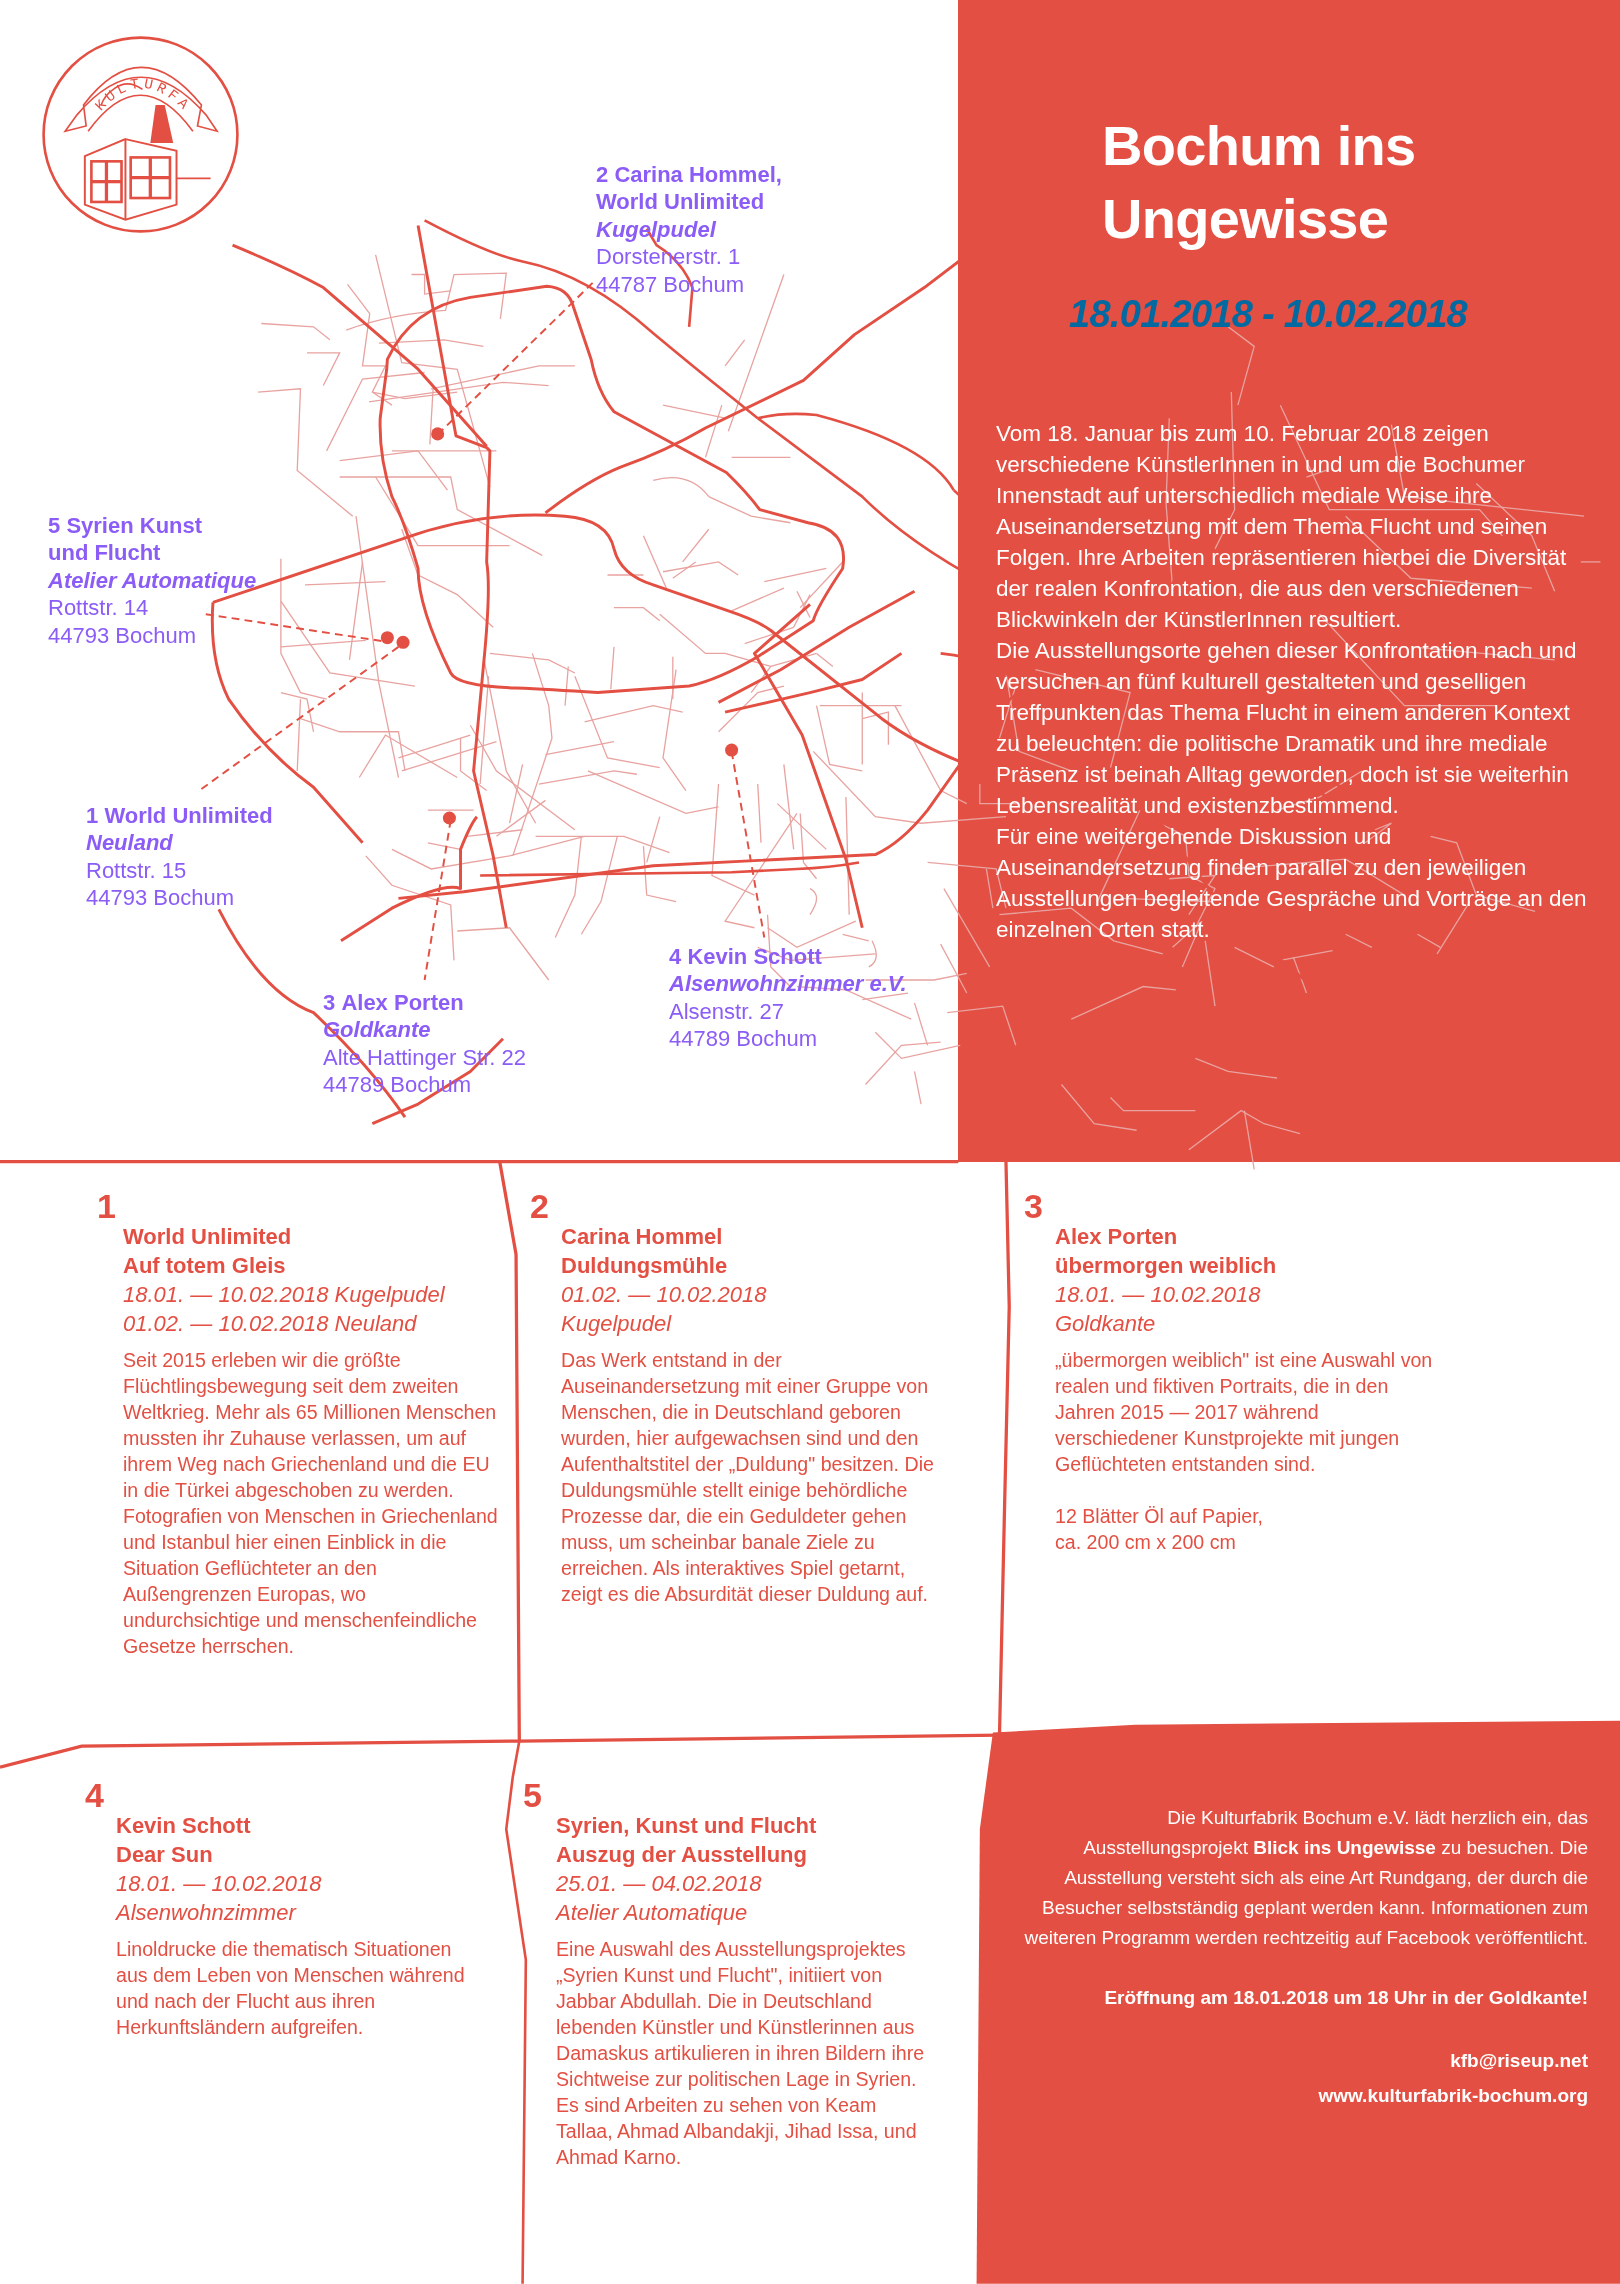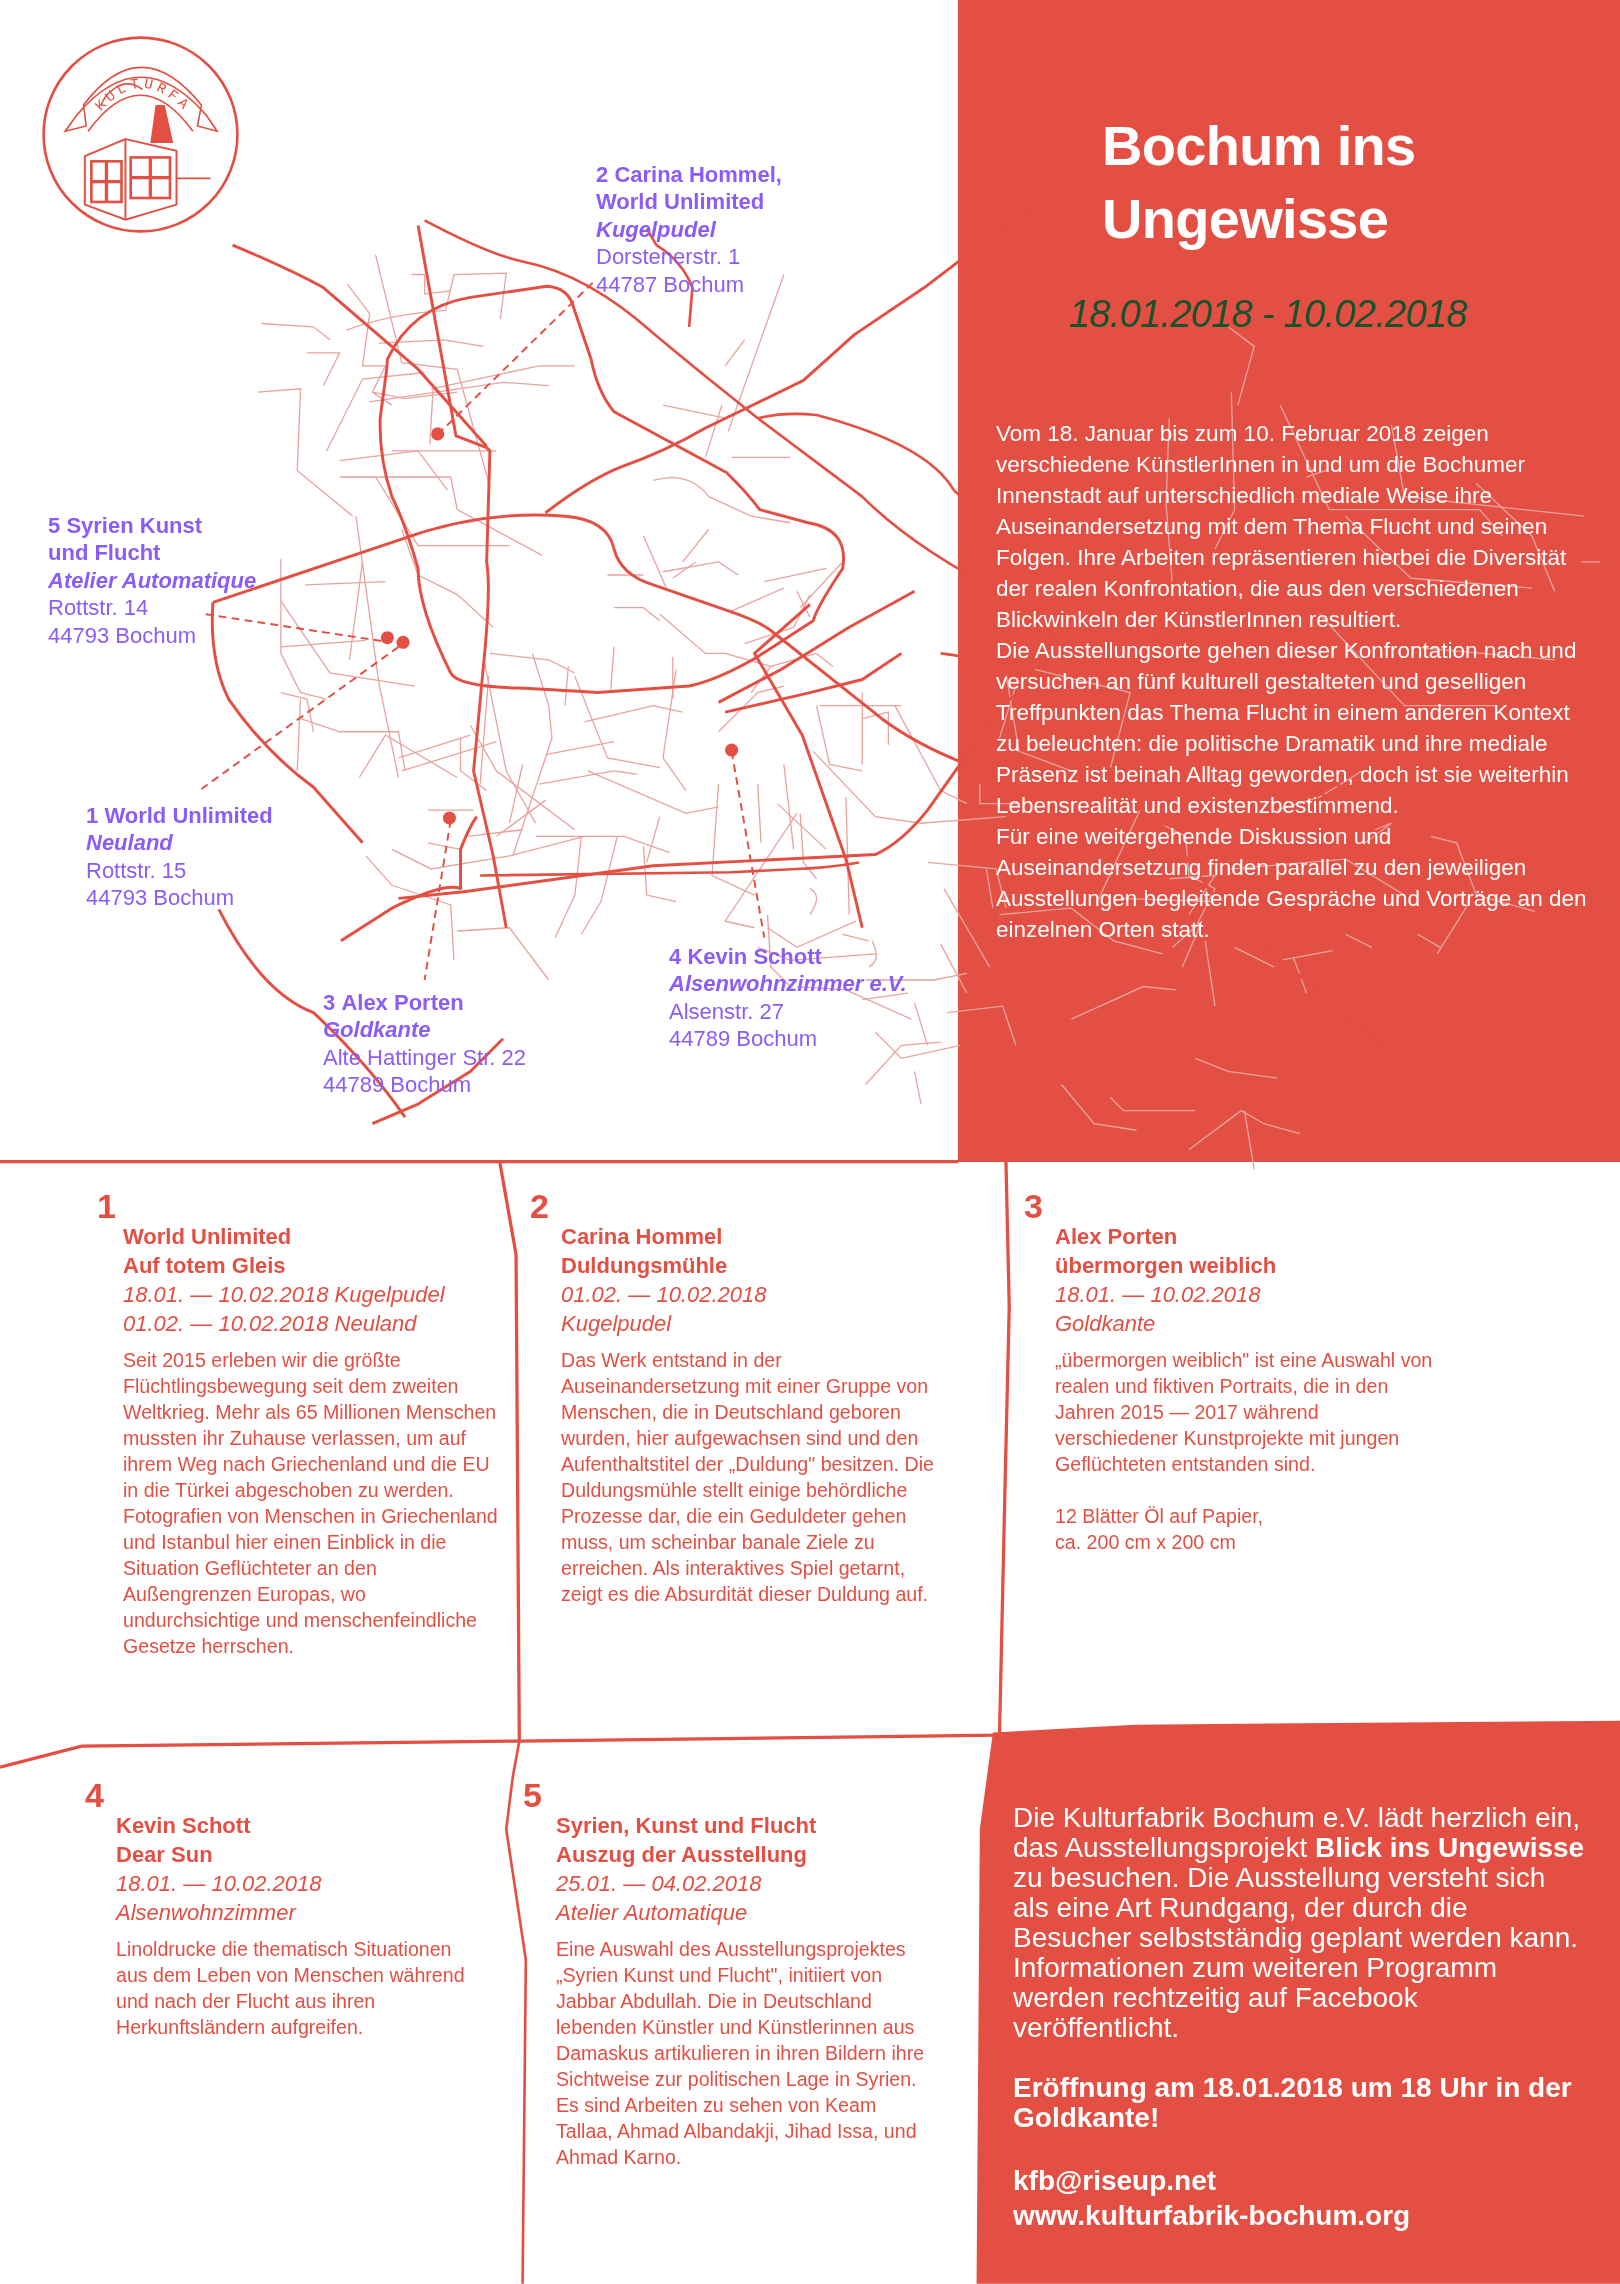--- a/index.html
+++ b/index.html
@@ -4,39 +4,39 @@
 <style>
   html, body { margin: 0; padding: 0; background: #ffffff; }
   body { width: 1620px; height: 2284px; position: relative; overflow: hidden;
          font-family: "Liberation Sans", "DejaVu Sans", sans-serif; color: #e34f42; }
   .abs { position: absolute; }
   .red-panel { background: #e34f42; }
   #top-panel { left: 958px; top: 0; width: 662px; height: 1162px; }
   svg { position: absolute; left: 0; top: 0; overflow: visible; }
 
   .title { left: 1102px; top: 110px; color: #fff; font-weight: 700; font-size: 56px; line-height: 1.3; letter-spacing: -0.7px; margin: 0; }
-  .daterange { left: 1069px; top: 293px; color: #14532d; font-size: 38px; font-style: italic; font-weight: 400; letter-spacing: -0.7px; }
+  .daterange { left: 1069px; top: 293px; color: #0369a1; font-size: 38px; font-style: italic; font-weight: 700; letter-spacing: -0.7px; }
   .intro { left: 996px; top: 418px; width: 601px; color: #fff; font-size: 22.5px; line-height: 31px; }
   .intro p { margin: 0; }
 
   .label { font-size: 22px; line-height: 27.4px; color: #8b5cf6; }
   .label .num { font-weight: 700; }
   .label .name { font-weight: 700; }
   .label .venue { font-weight: 700; font-style: italic; }
   .label .addr { font-weight: 400; }
   .label div { white-space: nowrap; }
 
   .section { font-size: 19.6px; line-height: 26px; color: #e34f42; }
   .section .snum { font-size: 34px; font-weight: 700; line-height: 34px; position: absolute; }
   .section .shead { font-weight: 700; font-size: 22px; line-height: 29px; }
   .section .sdate { font-style: italic; font-size: 22px; line-height: 29px; }
   .section .sbody { margin-top: 9.1px; }
   .section .sbody p { margin: 0; }
 
-  .bottom-panel-text { left: 1013px; top: 1803px; width: 575px; color: #fff; font-size: 28px; line-height: 30px; }
+  .bottom-panel-text { left: 1013px; top: 1803px; width: 575px; color: #fff; font-size: 19px; line-height: 30px; text-align: right; }
   .bottom-panel-text p { margin: 0; }
   .bottom-panel-text b { font-weight: 700; }
   .opening { font-weight: 700; margin-top: 30px !important; }
   .contact { font-weight: 700; }
   .contact-list { margin-top: 30px; }
   .contact-list div { line-height: 35px; }
 </style>
 </head>
 <body>
 

